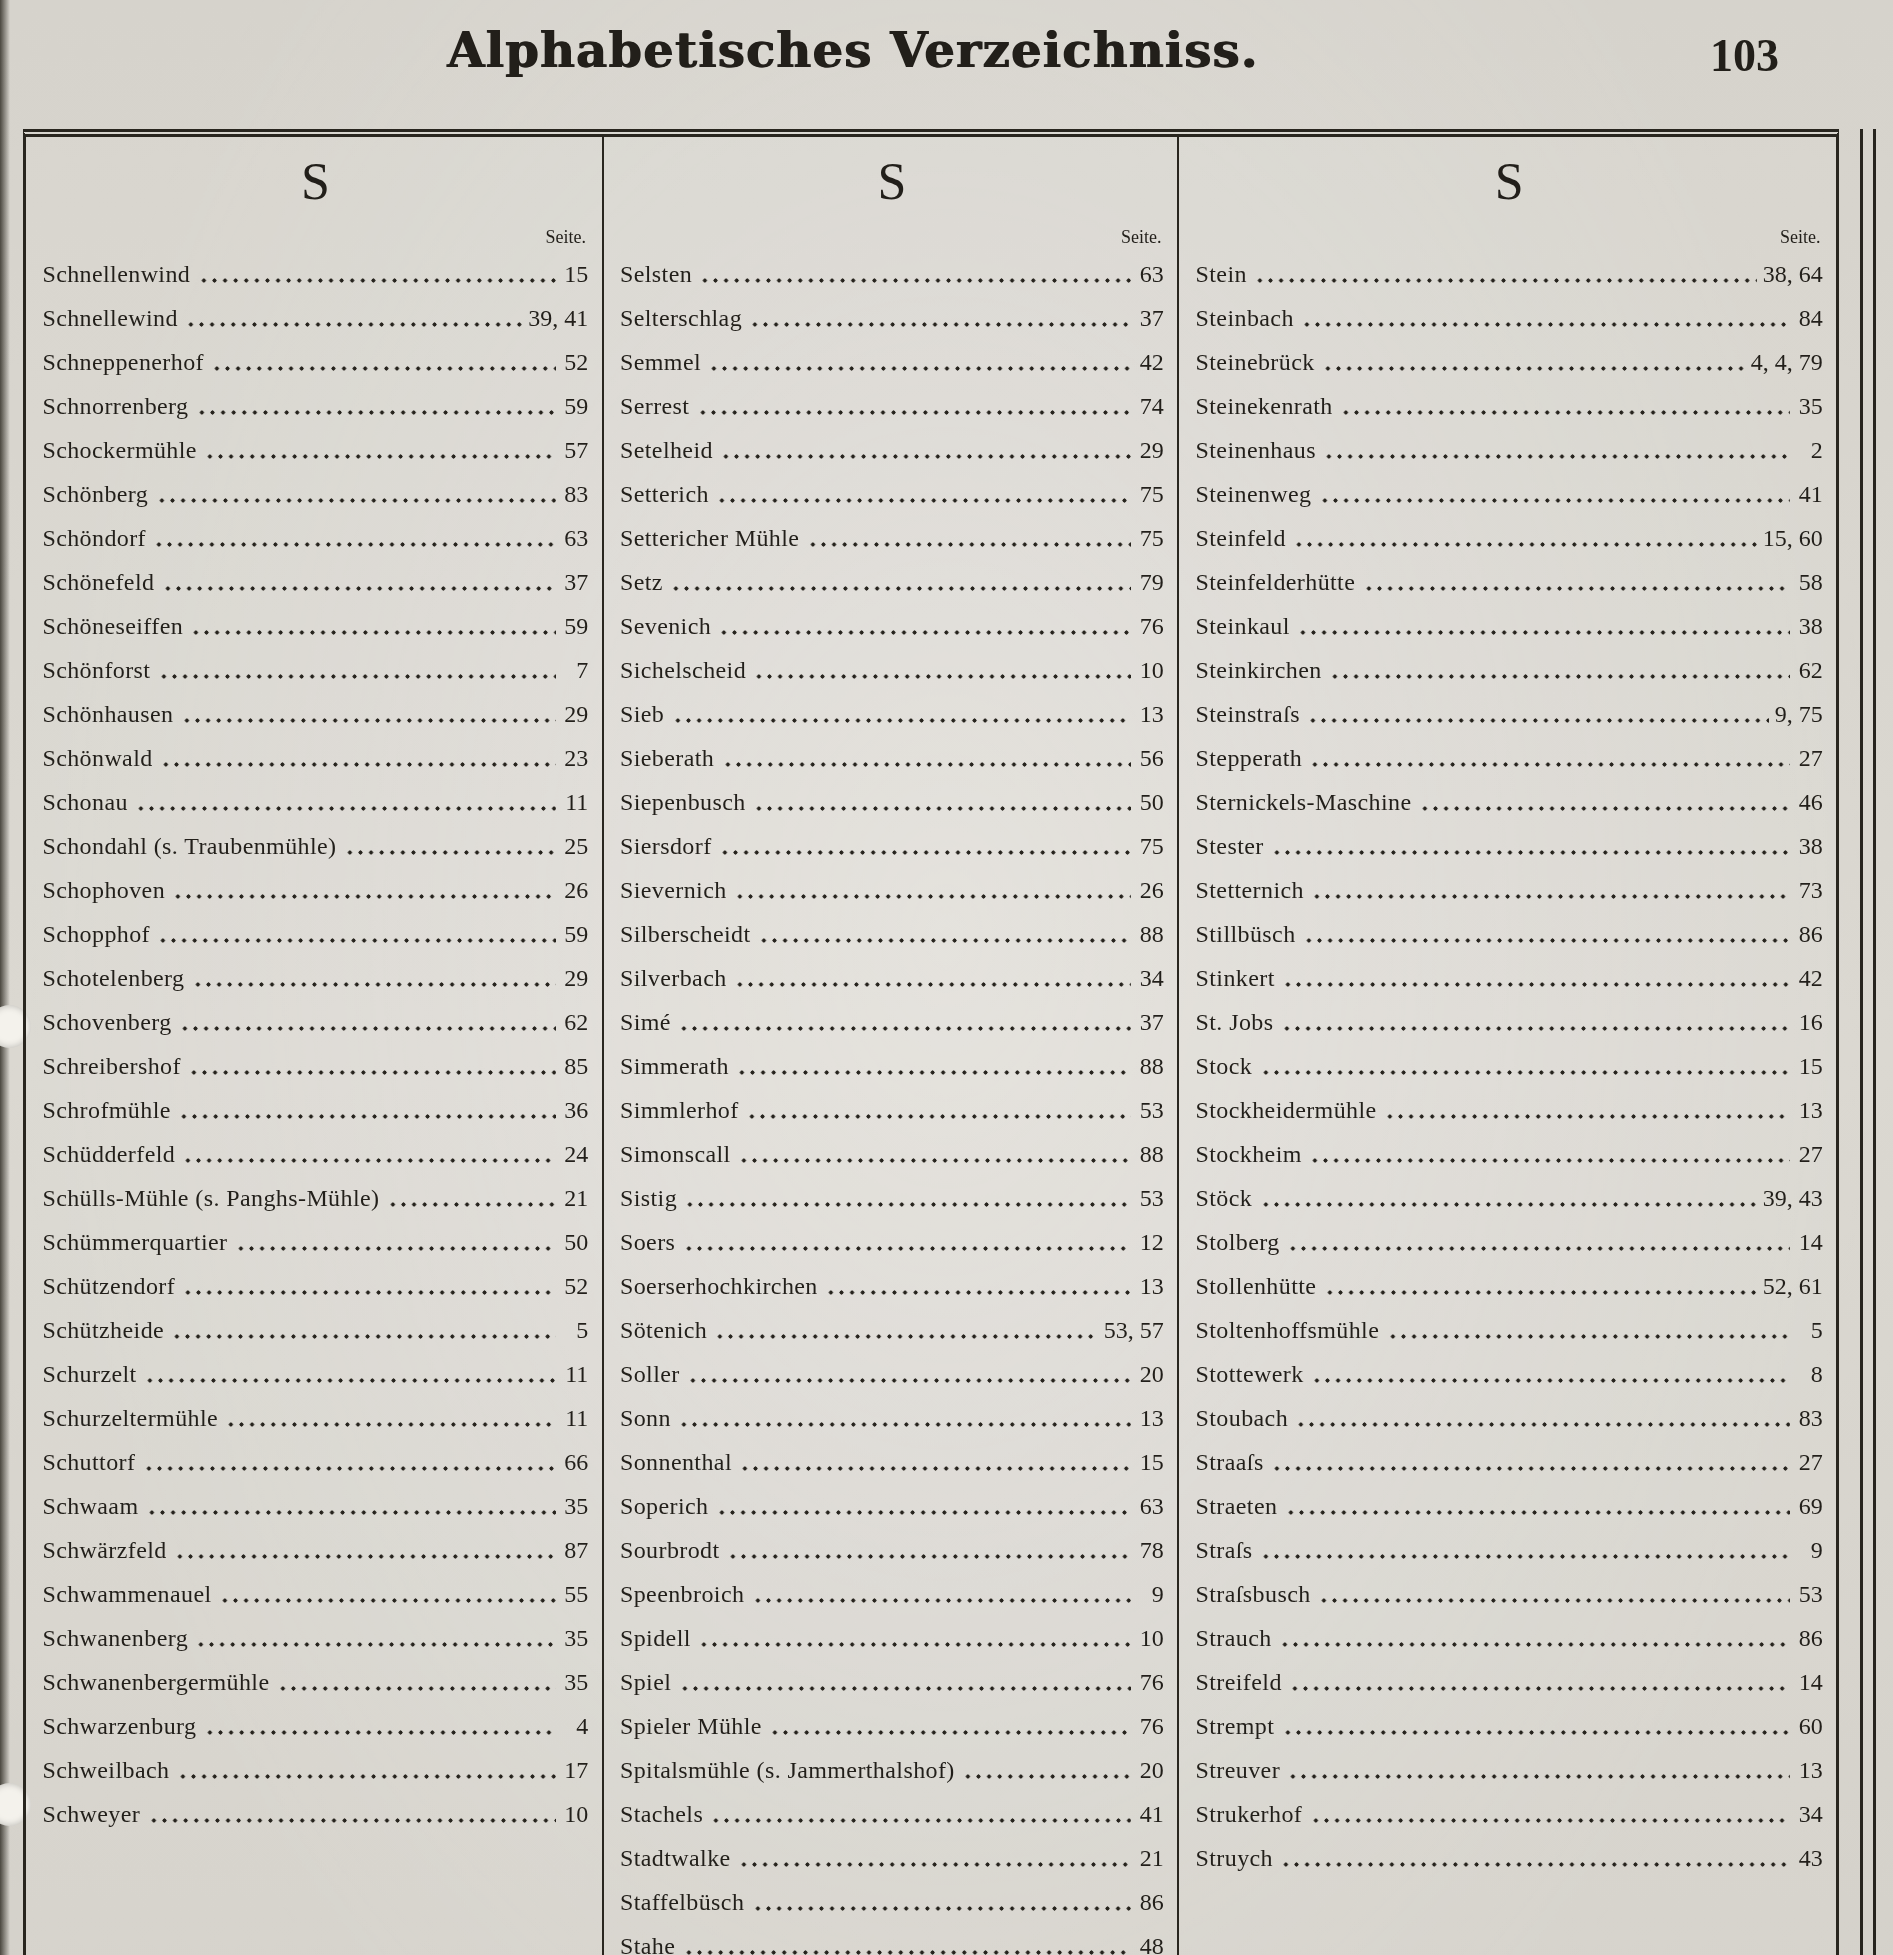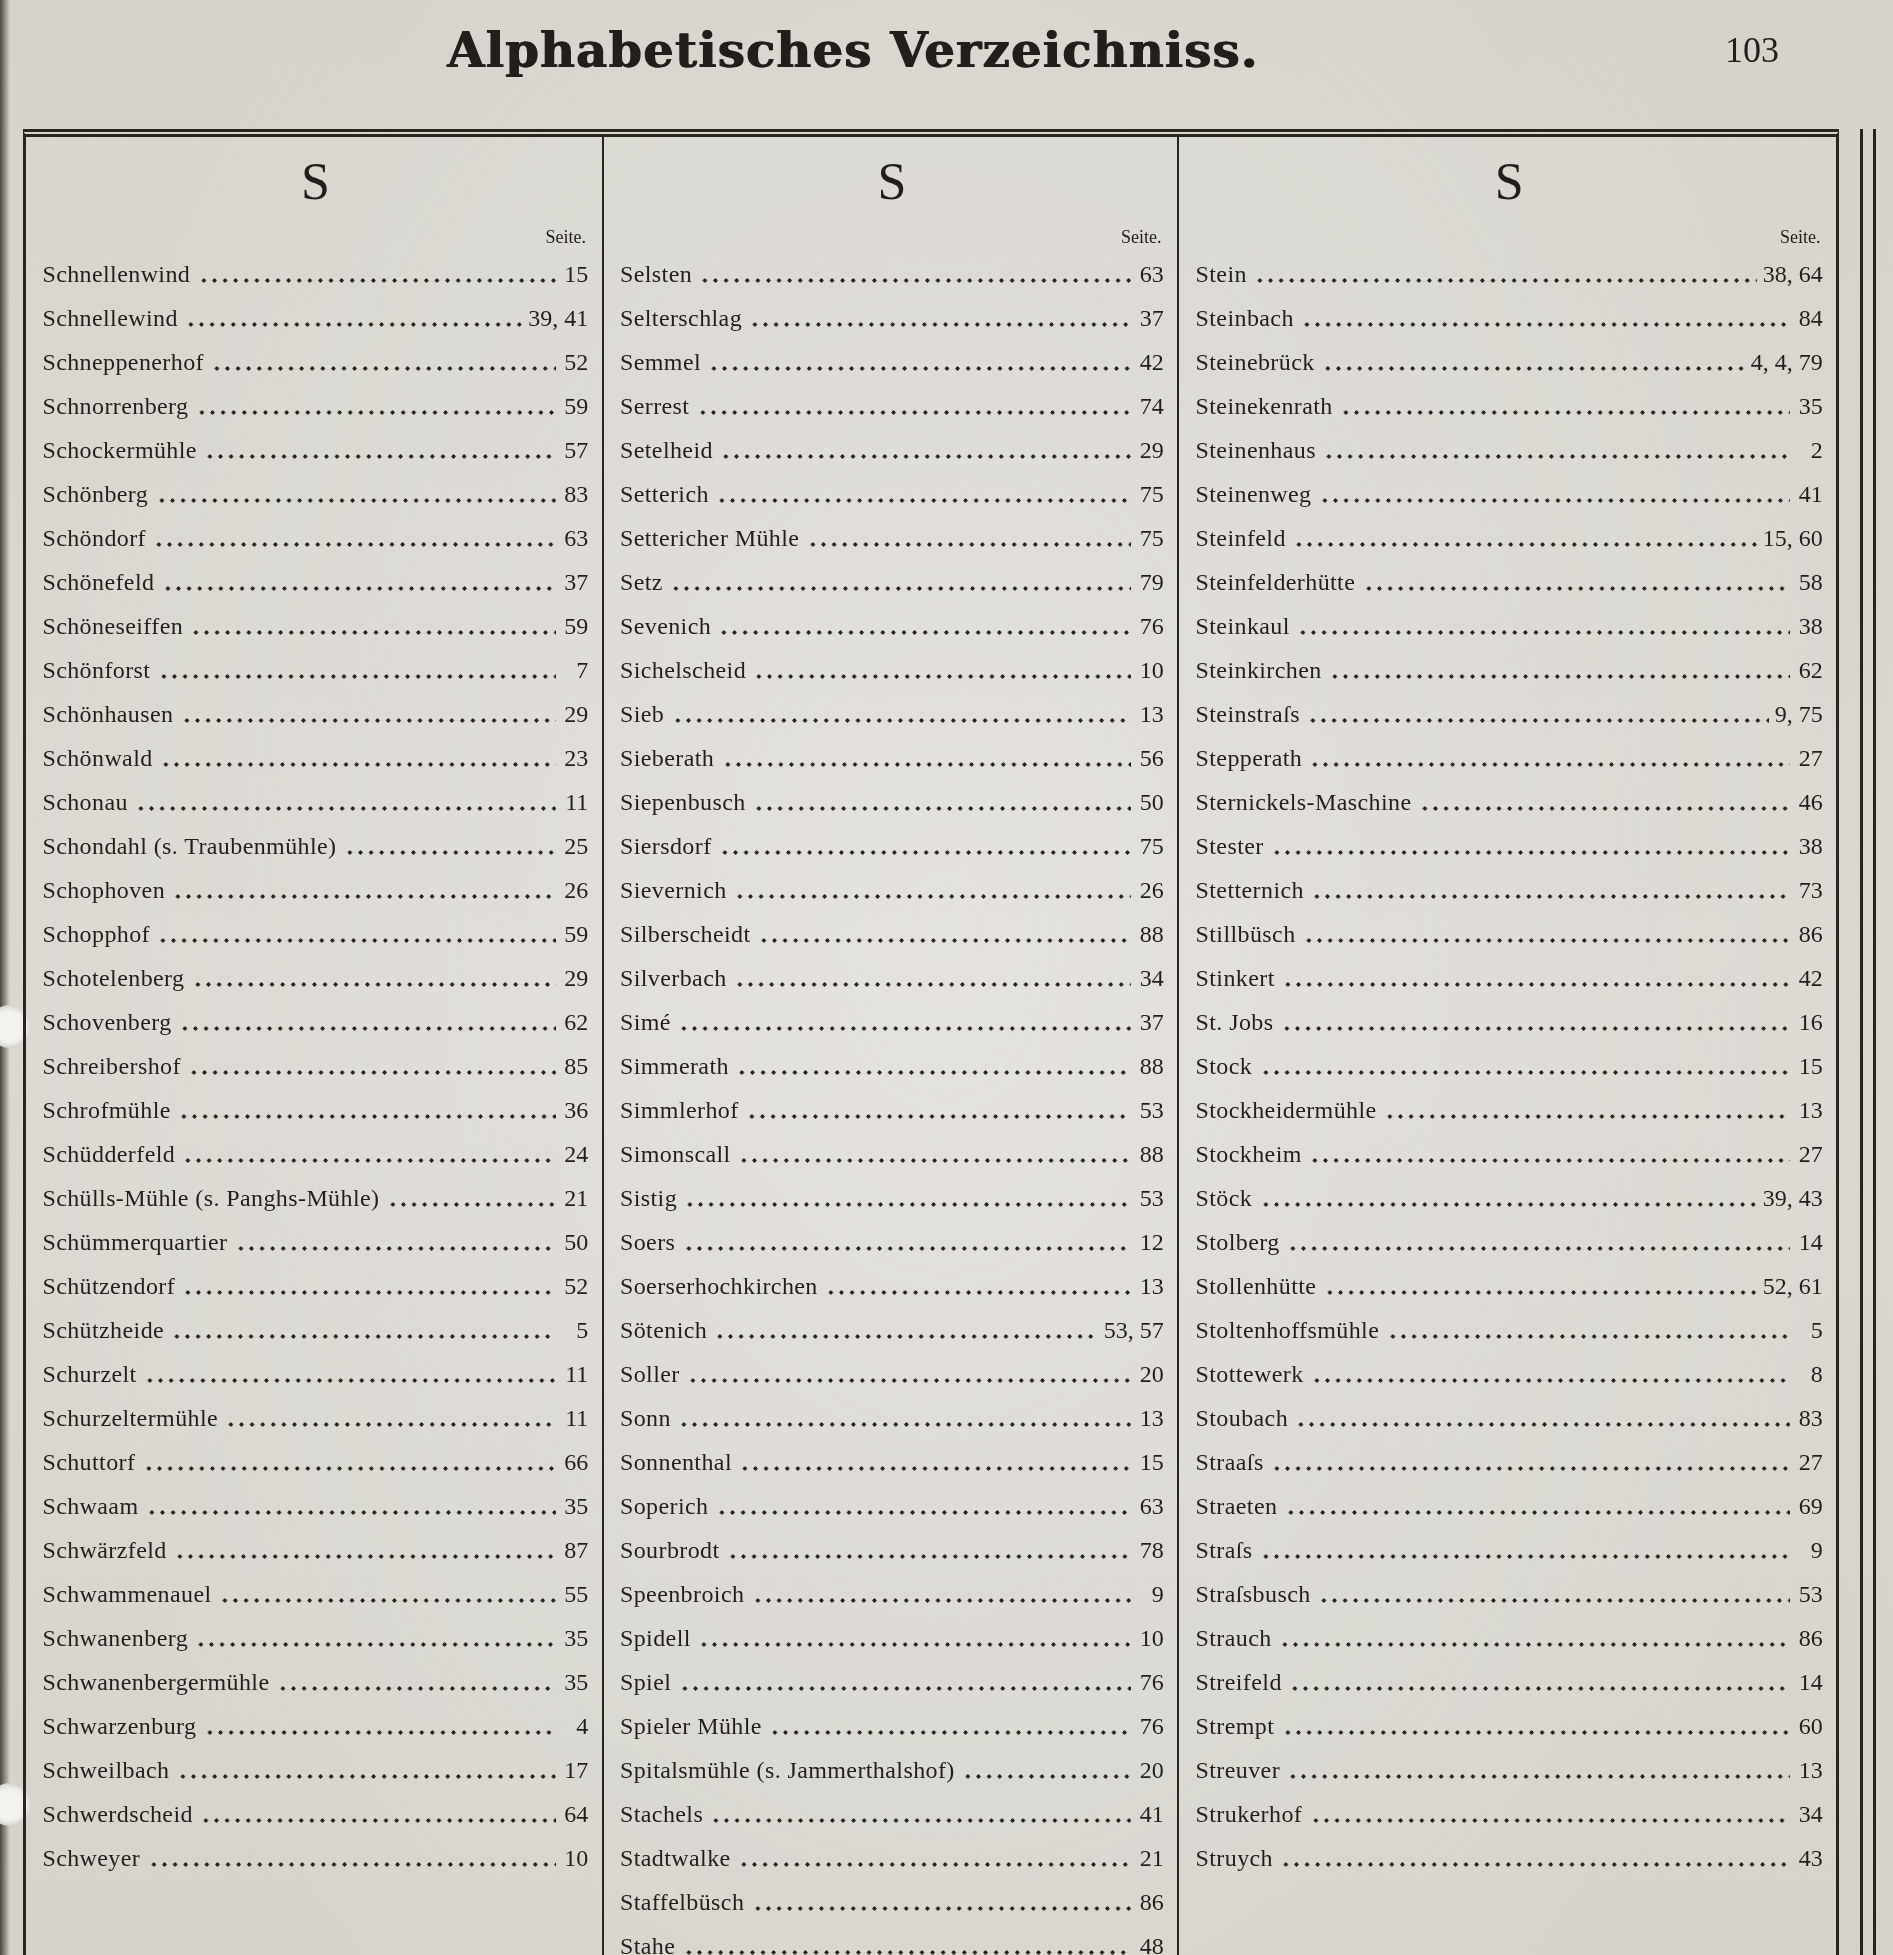--- a/index.html
+++ b/index.html
@@ -49,22 +49,22 @@
     transform: translateX(-86px);
     font-size: 48px;
     font-weight: bold;
     letter-spacing: 1.2px;
     font-family: "DejaVu Serif", "Liberation Serif", serif;
     text-shadow: 1.2px 0 0 #221f1a;
   }
   .page-number {
     position: absolute;
     top: 7px; right: 98px;
-    font-size: 36px;
-    font-weight: normal;
+    font-size: 46px;
+    font-weight: bold;
   }
 
   
   .index-frame {
     position: absolute;
     left: 23px; right: 55px; top: 129px; bottom: 36px;
     border: 3.1px solid #29261f;
     border-top: 8.6px double #29261f;
     display: flex;
     align-items: stretch;
@@ -310,25 +310,20 @@
           <span class="entry-name">Schwarzenburg</span>
           <span class="leader"></span>
           <span class="entry-page">4</span>
         </div>
         <div class="entry">
           <span class="entry-name">Schweilbach</span>
           <span class="leader"></span>
           <span class="entry-page">17</span>
         </div>
         <div class="entry">
-          <span class="entry-name">Schwerdscheid</span>
-          <span class="leader"></span>
-          <span class="entry-page">64</span>
-        </div>
-        <div class="entry">
           <span class="entry-name">Schweyer</span>
           <span class="leader"></span>
           <span class="entry-page">10</span>
         </div>
       </div>
   </section>
 
   <section class="index-column c2">
     <div class="col-head">
       <div class="col-letter">S</div>

